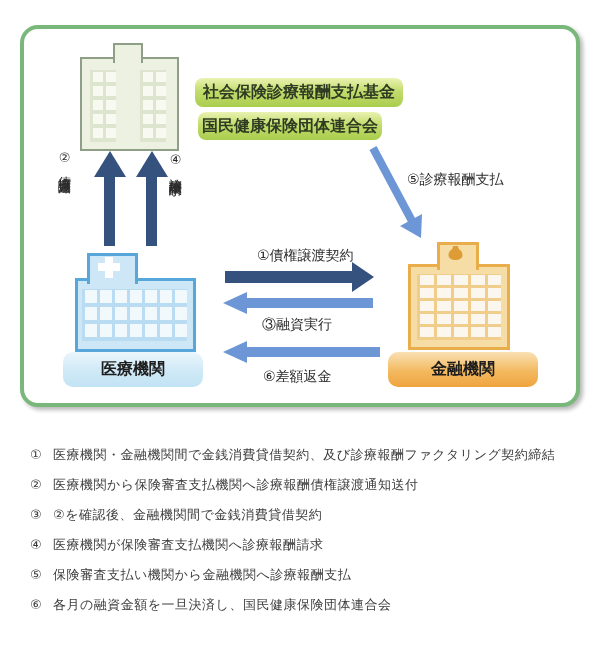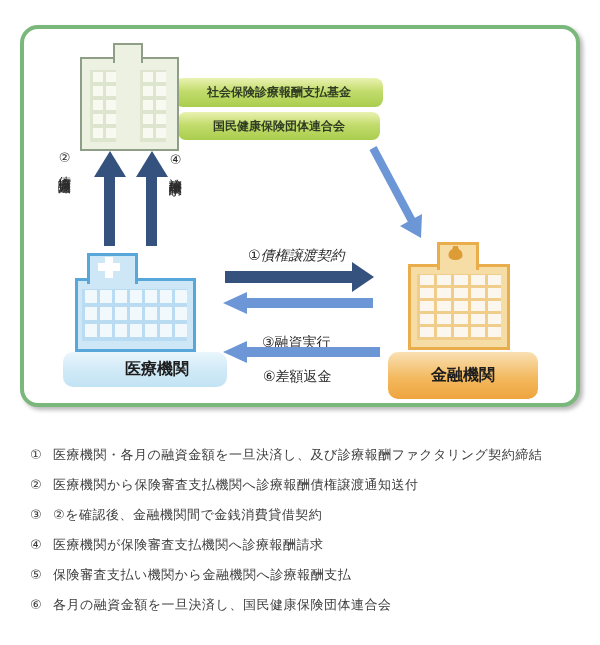--- a/index.html
+++ b/index.html
@@ -23,23 +23,23 @@
   .gov-win{position:absolute;top:11px;width:26px;height:72px;background:#f8faf2;
            background-image:
              repeating-linear-gradient(90deg,#dde5cf 0 3px,transparent 3px 13px),
              repeating-linear-gradient(0deg,#dde5cf 0 4px,transparent 4px 14px);}
   .gov-win.lft{left:8px;} .gov-win.rgt{left:58px;}
 
   
   .pill{position:absolute;display:flex;align-items:center;justify-content:center;
         font-weight:bold;white-space:nowrap;}
   .pill.green{background:linear-gradient(180deg,#eaf2b2 0%,#c3dc6d 45%,#a9cd4d 100%);
-        border-radius:8px;font-size:12px;color:#2f3b22;}
+        border-radius:8px;font-size:16px;color:#2f3b22;margin-left:20px;}
   .pill.g1{left:175px;top:78px;width:208px;height:29px;}
-  .pill.g2{left:178px;top:112px;width:202px;height:28px;}
+  .pill.g2{left:178px;top:112px;width:184px;height:28px;}
 
   
   .up-arrow{position:absolute;top:151px;width:33px;height:95px;}
   .up-arrow .head{display:block;width:0;height:0;margin:0 auto;
         border-left:16px solid transparent;border-right:16px solid transparent;
         border-bottom:26px solid #35517e;}
   .up-arrow .shaft{display:block;width:11px;height:69px;margin:0 auto;background:#35517e;}
   .up-arrow.ua{left:93px;} .up-arrow.ub{left:135px;}
 
   .vlabel{position:absolute;writing-mode:vertical-rl;text-orientation:upright;
@@ -53,54 +53,54 @@
              border:3px solid #57a7da;z-index:1;}
   .hosp-win{position:absolute;left:4px;top:8px;width:105px;height:52px;background:#f2f9fd;
             background-image:
               repeating-linear-gradient(90deg,#b9dcf2 0 3px,transparent 3px 15px),
               repeating-linear-gradient(0deg,#b9dcf2 0 4px,transparent 4px 17px);}
   .cross-v{left:105px;top:257px;width:8px;height:21px;background:#ffffff;z-index:3;}
   .cross-h{left:98px;top:263px;width:22px;height:8px;background:#ffffff;z-index:3;}
 
   .pill.blue{left:63px;top:352px;width:140px;height:35px;border-radius:10px;
         background:linear-gradient(180deg,#eaf6fc 0%,#cfe9f7 55%,#c2e3f4 100%);
-        font-size:16px;color:#1d1d1d;padding-left:24px;}
+        font-size:16px;color:#1d1d1d;}
 
   
   .bank-tower{left:437px;top:242px;width:36px;height:25px;background:#f6dda6;
               border:3px solid #e9ad4c;border-bottom:none;z-index:2;}
   .bank-body{left:408px;top:264px;width:96px;height:80px;background:#f6dda6;
              border:3px solid #e9ad4c;z-index:1;}
   .bank-win{position:absolute;left:6px;top:7px;width:84px;height:66px;background:#fbf7ee;
             background-image:
               repeating-linear-gradient(90deg,#f0cd8a 0 3px,transparent 3px 17px),
               repeating-linear-gradient(0deg,#f0cd8a 0 3px,transparent 3px 13px);}
   .bag{left:448px;top:245px;z-index:3;}
 
-  .pill.orange{left:388px;top:352px;width:150px;height:47px;border-radius:10px;
+  .pill.orange{left:388px;top:352px;width:150px;height:35px;border-radius:10px;
         background:linear-gradient(180deg,#f9e0b4 0%,#f3b95f 55%,#efa43e 100%);
         font-size:16px;color:#1d1d1d;}
 
   
   .harrow{position:absolute;}
   .harrow .shaft{position:absolute;background:#35517e;}
   .harrow .head{position:absolute;width:0;height:0;}
   .ar1{left:225px;top:262px;width:149px;height:30px;}
   .ar1 .shaft{left:0;top:9px;width:128px;height:12px;}
   .ar1 .head{right:0;top:0;border-top:15px solid transparent;
              border-bottom:15px solid transparent;border-left:22px solid #35517e;}
   .ar3,.ar6{height:22px;}
   .ar3{left:223px;top:292px;width:150px;}
   .ar6{left:223px;top:341px;width:157px;}
   .ar3 .shaft,.ar6 .shaft{left:23px;top:6px;right:0;height:10px;background:#6d96d6;}
   .ar3 .head,.ar6 .head{left:0;top:0;border-top:11px solid transparent;
              border-bottom:11px solid transparent;border-right:24px solid #6d96d6;}
 
   .hlabel{position:absolute;font-size:14px;color:#2b2b2b;white-space:nowrap;}
-  .hl1{left:248px;top:247px;font-style:italic;} .hl3{left:262px;top:334px;}
+  .hl1{left:257px;top:247px;} .hl3{left:262px;top:316px;font-family:Liberation Serif, serif;}
   .hl5{left:407px;top:171px;} .hl6{left:263px;top:368px;text-align:center;}
 
   .diag-svg{position:absolute;left:0;top:0;width:600px;height:645px;pointer-events:none;}
 
   
   .steps{position:absolute;left:30px;top:446px;width:555px;margin:0;padding:0;
          list-style:none;font-size:13px;color:#3d3d3d;}
   .steps li{display:flex;margin-bottom:13px;line-height:17px;}
   .steps .num{flex:0 0 23px;}
   .steps .txt{flex:1;letter-spacing:.5px;}
@@ -129,20 +129,21 @@
     <i class="head"></i>
     <i class="shaft"></i>
   </div>
   <div class="vlabel vl2">②債権譲渡通知</div>
   <div class="vlabel vl4">④診療報酬請求</div>
 
   <svg class="diag-svg" viewBox="0 0 600 645">
     <line x1="373" y1="148" x2="412" y2="221" stroke="#6d96d6" stroke-width="8"></line>
     <polygon points="421,238 400,226 422,214" fill="#6d96d6"></polygon>
   </svg>
+  <div class="hlabel hl5">⑤診療報酬支払</div>
 
   <div class="abs hosp-tower"></div>
   <div class="abs cross-v"></div>
   <div class="abs cross-h"></div>
   <div class="abs hosp-body">
     <div class="hosp-win"></div>
   </div>
   <div class="pill blue">医療機関</div>
 
   <div class="abs bank-tower"></div>
@@ -168,21 +169,21 @@
 
   <div class="harrow ar6">
     <i class="shaft"></i>
     <i class="head"></i>
   </div>
   <div class="hlabel hl6">⑥差額返金</div>
 
   <ol class="steps">
     <li>
       <span class="num">①</span>
-      <span class="txt">医療機関・各月の融資金額を一旦決済し、及び診療報酬ファクタリング契約締結</span>
+      <span class="txt">医療機関・金融機関間で金銭消費貸借契約、及び診療報酬ファクタリング契約締結</span>
     </li>
     <li>
       <span class="num">②</span>
       <span class="txt">医療機関から保険審査支払機関へ診療報酬債権譲渡通知送付</span>
     </li>
     <li>
       <span class="num">③</span>
       <span class="txt">②を確認後、金融機関間で金銭消費貸借契約</span>
     </li>
     <li>

